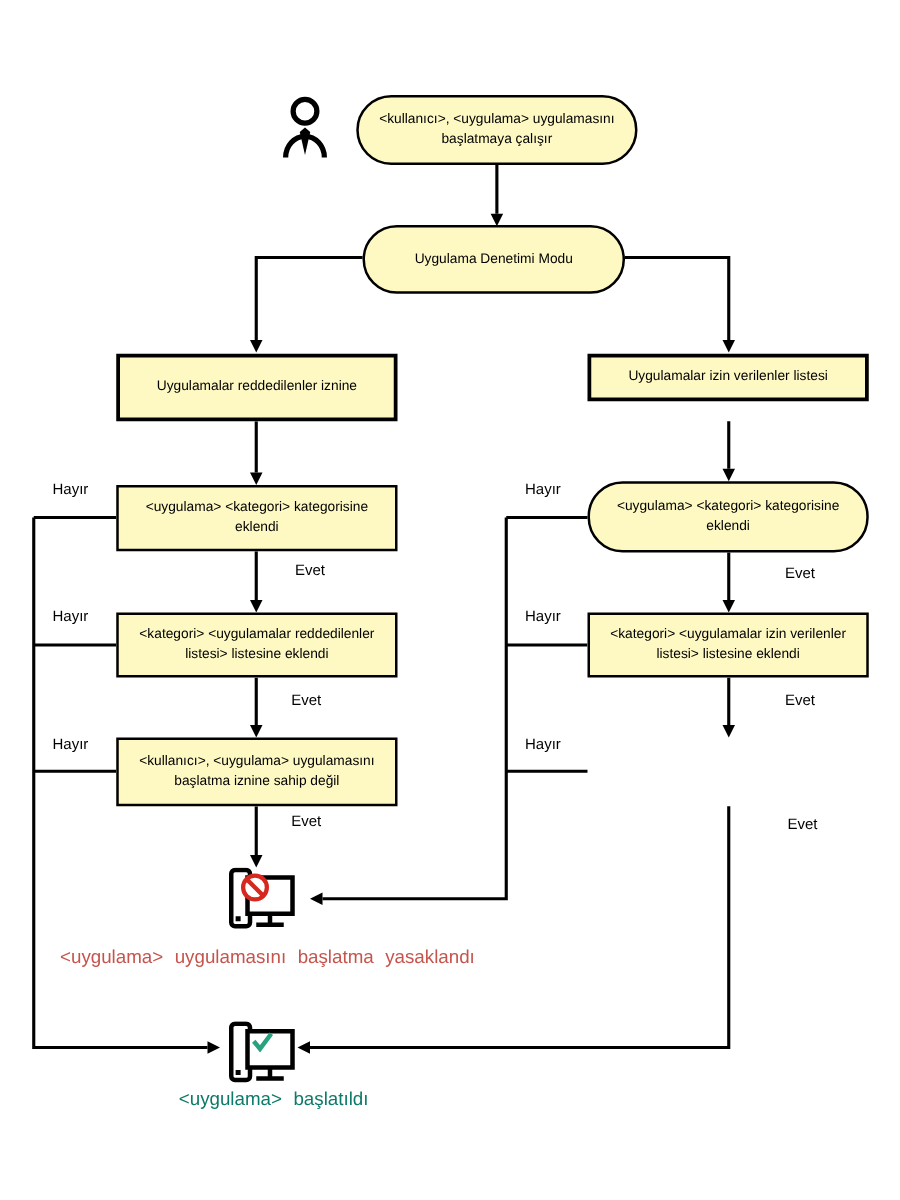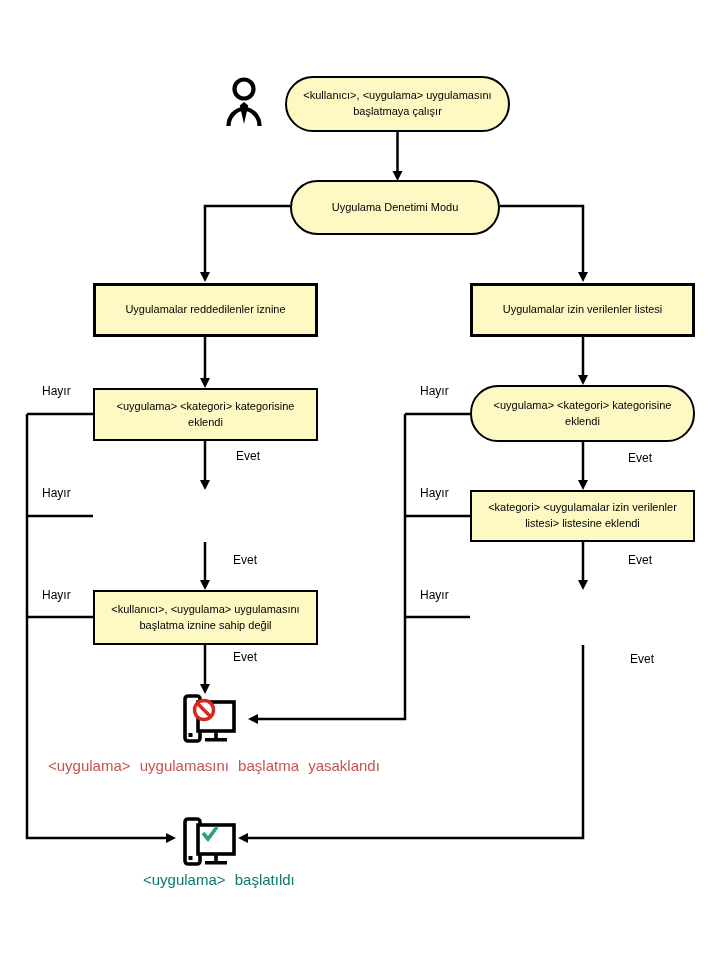--- a/index.html
+++ b/index.html
@@ -95,31 +95,34 @@
     <span>&lt;kullanıcı&gt;,  &lt;uygulama&gt; uygulamasını başlatmaya çalışır</span>
   </div>
 
   <div class="node stadium" style="left:290px;top:180px;width:210px;height:55px;">
     <span>Uygulama Denetimi Modu</span>
   </div>
 
   <div class="node thick" style="left:93px;top:283px;width:225px;height:54px;">
     <span>Uygulamalar reddedilenler iznine</span>
   </div>
-  <div class="node thick" style="left:470px;top:283px;width:225px;height:54px;">
+  <div class="node thick" style="left:470px;top:283px;width:225px;height:38px;">
     <span>Uygulamalar izin verilenler listesi</span>
   </div>
 
   <div class="node" style="left:93px;top:388px;width:225px;height:53px;">
     <span>&lt;uygulama&gt; &lt;kategori&gt; kategorisine eklendi</span>
   </div>
   <div class="node stadium" style="left:470px;top:385px;width:225px;height:57px;">
     <span>&lt;uygulama&gt; &lt;kategori&gt; kategorisine eklendi</span>
   </div>
 
+  <div class="node" style="left:93px;top:490px;width:225px;height:52px;">
+    <span>&lt;kategori&gt; &lt;uygulamalar reddedilenler listesi&gt; listesine eklendi</span>
+  </div>
   <div class="node" style="left:470px;top:490px;width:225px;height:52px;">
     <span>&lt;kategori&gt; &lt;uygulamalar izin verilenler listesi&gt; listesine eklendi</span>
   </div>
 
   <div class="node" style="left:93px;top:590px;width:225px;height:55px;">
     <span>&lt;kullanıcı&gt;,  &lt;uygulama&gt; uygulamasını başlatma iznine sahip değil</span>
   </div>
 
   <span class="lbl" style="left:42px;top:385px;">Hayır</span>
   <span class="lbl" style="left:42px;top:487px;">Hayır</span>

